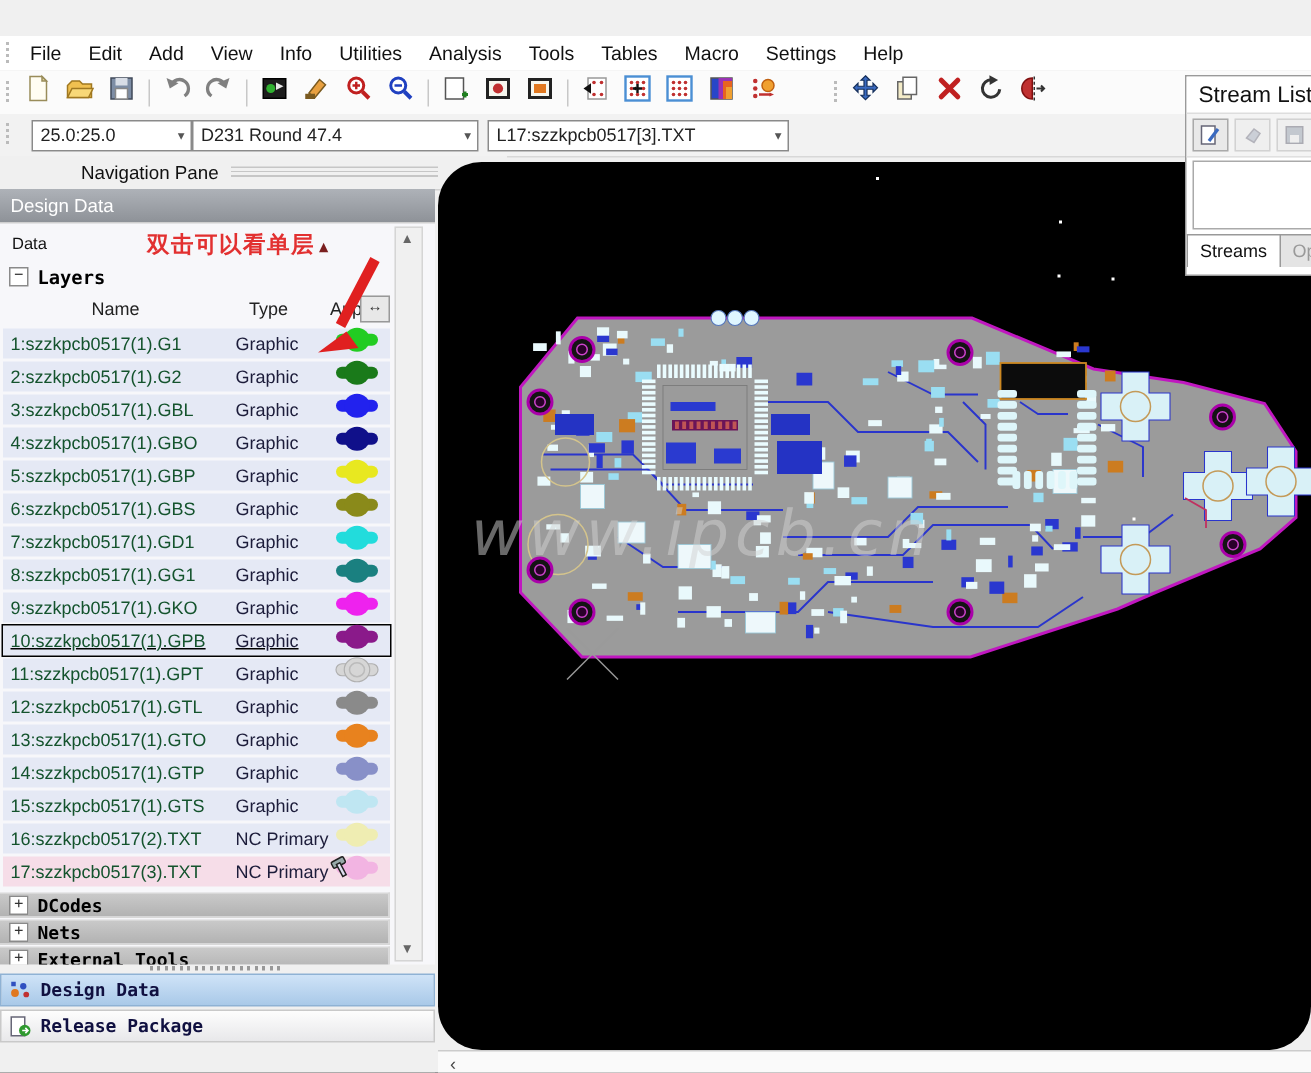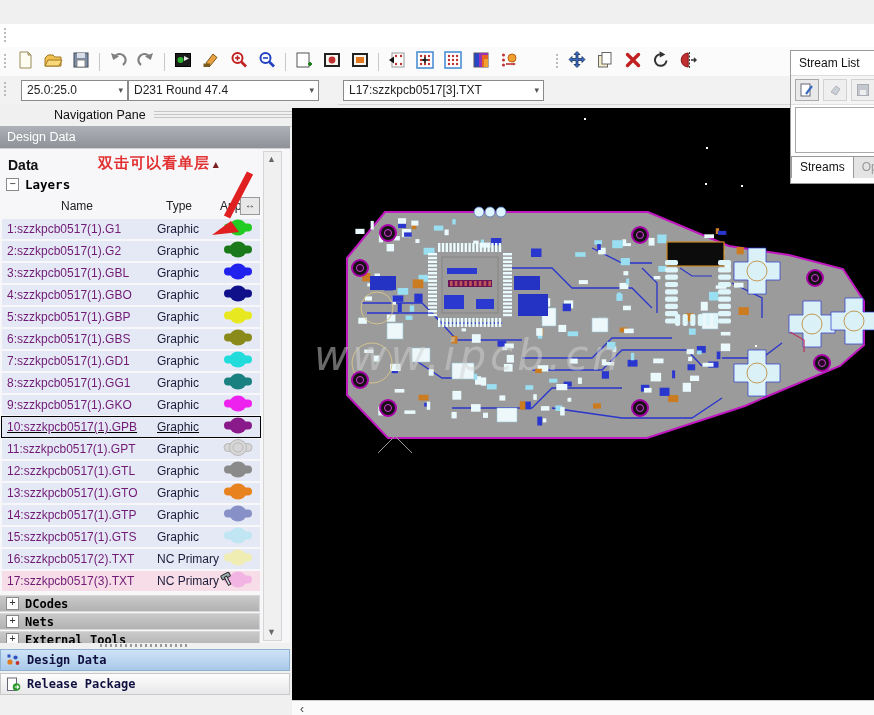--- a/index.html
+++ b/index.html
@@ -33,57 +33,57 @@
   .tb-second{margin-left:32px;display:flex;align-items:center;}
 
   
   .comborow{position:absolute;left:0;top:76px;width:874px;height:28px;background:#f2f2f2;
             display:flex;align-items:center;border-bottom:1px solid #d8d8d8;}
   .combo{height:19px;background:#fff;border:1px solid #8a8a8a;display:flex;align-items:center;
          font-size:12px;color:#222;padding-left:5px;justify-content:space-between;}
   .combo .chev{color:#555;font-size:9px;margin-right:4px;}
   #combo-grid{width:100px;margin-left:10px;}
   #combo-dcode{width:184px;}
-  #combo-layer{width:194px;margin-left:24px;}
+  #combo-layer{width:194px;margin-left:6px;}
 
   
   .leftpanel{position:absolute;left:0;top:104px;width:290px;height:611px;background:#f0f0f0;}
   .navheader{position:absolute;left:0;top:0;width:290px;height:22px;background:#f0f0f0;
              border-bottom:1px solid #d0d0d0;display:flex;align-items:center;font-size:12.5px;color:#111;margin-left:48px;}
   .navheader .label{margin-left:6px;white-space:nowrap;}
   .navgrip{flex:1;height:8px;margin:0 8px;
            background-image:repeating-linear-gradient(#c6c6c6 0 1px,transparent 1px 3px);}
   .navbtn{width:16px;height:16px;display:flex;align-items:center;justify-content:center;
           font-size:11px;color:#333;margin-right:3px;}
   .sectionheader{position:absolute;left:0;top:22px;width:290px;height:22px;
                  background:linear-gradient(#aeb2b8,#8e9298);color:#fff;font-size:12.5px;
                  display:flex;align-items:center;padding-left:0;}
   .sectionheader span{margin-left:7px;}
   .dataarea{position:absolute;left:0;top:44px;width:290px;height:494px;background:#f7f7fa;
             border-top:1px solid #cfcfcf;overflow:hidden;}
-  .data-label{position:absolute;left:8px;top:8px;font-size:14px;font-weight:bold;color:#111;}
+  .data-label{position:absolute;left:8px;top:8px;font-size:11px;font-weight:normal;color:#111;}
   .annotation{position:absolute;left:98px;top:5px;font-size:15px;font-weight:bold;color:#e23030;
               letter-spacing:1px;white-space:nowrap;}
   .annotation .tri{color:#7a1f1f;font-size:11px;margin-left:3px;}
   .layers-node{position:absolute;left:6px;top:28px;display:flex;align-items:center;
                font-family:"DejaVu Sans Mono",monospace;font-weight:bold;font-size:12.5px;color:#000;}
   .expander{width:11px;height:11px;border:1px solid #8a8a8a;background:#fff;margin-right:6px;
             font-size:10px;line-height:9px;text-align:center;color:#333;
             font-family:"DejaVu Sans Mono",monospace;font-weight:normal;}
   .tbl-header{position:absolute;left:2px;top:48px;width:258px;height:20px;font-size:12px;color:#222;}
   .tbl-header .h-name{position:absolute;left:0;width:150px;text-align:center;top:2px;}
   .tbl-header .h-type{position:absolute;left:164px;top:2px;}
   .tbl-header .h-app{position:absolute;left:218px;top:2px;}
   .h-resize{position:absolute;left:238px;top:0;width:18px;height:16px;border:1px solid #999;
             background:#e8e8e8;font-size:10px;text-align:center;line-height:14px;color:#333;}
   .rows{position:absolute;left:2px;top:70px;width:258px;}
   .lrow{position:relative;height:20px;margin-bottom:2px;background:#e5e9f5;display:flex;align-items:center;}
   .lrow.current{background:#f6dde8;}
   .lrow.selected{outline:1.5px solid #000;text-decoration:underline;}
-  .lrow .c-name{width:150px;font-size:12px;color:#701a75;padding-left:5px;white-space:nowrap;overflow:hidden;}
+  .lrow .c-name{width:150px;font-size:12px;color:#14532d;padding-left:5px;white-space:nowrap;overflow:hidden;}
   .lrow .c-type{width:62px;font-size:12px;color:#1c1c3a;white-space:nowrap;}
   .lrow .c-app{width:40px;position:relative;}
   .tree-items{position:absolute;left:0px;top:446px;width:260px;}
   .titem{height:15px;margin-bottom:1px;background:linear-gradient(#c9c9c9,#b2b2b2);
          display:flex;align-items:center;border:1px solid #d8d8d8;border-left:none;}
   .titem .expander{margin-left:6px;}
   .titem .tlabel{font-family:"DejaVu Sans Mono",monospace;font-weight:bold;font-size:12px;color:#000;}
   
   .vscroll{position:absolute;right:8px;top:2px;width:17px;height:488px;background:#f0f0f0;
            border:1px solid #d5d5d5;}
@@ -95,30 +95,30 @@
   .splitter .dots{width:90px;height:3px;
      background-image:repeating-linear-gradient(90deg,#999 0 2px,transparent 2px 5px);}
   .navbuttons{position:absolute;left:0;top:545px;width:290px;}
   .navbtnrow{height:20px;margin-bottom:2px;border:1px solid #c9c9c9;background:linear-gradient(#fdfdfd,#e8e8ea);
              display:flex;align-items:center;}
   .navbtnrow.active{background:linear-gradient(#cfe3f7,#a9c9e8);border-color:#8fb2d4;}
   .navbtnrow .nb-icon{width:15px;height:15px;margin:0 6px 0 5px;}
   .navbtnrow .nb-label{font-family:"DejaVu Sans Mono",monospace;font-weight:bold;font-size:12px;color:#101040;}
 
   
-  .canvas{position:absolute;left:292px;top:108px;width:582px;height:592px;background:#000;}
+  .canvas{position:absolute;left:292px;top:108px;width:582px;height:592px;background:#000;border-radius:29px;}
   .canvas svg{display:block;}
   .hscroll{position:absolute;left:292px;top:700px;width:582px;height:15px;background:#fafafa;
            border-top:1px solid #ccc;display:flex;align-items:center;}
   .harrow{font-size:12px;color:#444;margin-left:8px;line-height:10px;}
 
   
   .streampanel{position:absolute;left:790px;top:50px;width:84px;height:132px;background:#fff;
                border:1px solid #9a9a9a;border-right:none;overflow:hidden;z-index:6;}
-  .sp-title{height:24px;display:flex;align-items:center;font-size:12px;color:#111;
+  .sp-title{height:24px;display:flex;align-items:center;font-size:15px;color:#111;
             border-bottom:1px solid #ddd;background:#fff;}
   .sp-title span{margin-left:8px;white-space:nowrap;}
   .sp-toolbar{height:28px;display:flex;align-items:center;background:#f4f4f4;border-bottom:1px solid #e0e0e0;}
   .sp-btn{width:22px;height:20px;border:1px solid #aaa;background:#e9e9e9;margin-left:4px;
           display:flex;align-items:center;justify-content:center;}
   .sp-btn.disabled{opacity:.45;}
   .sp-list{height:44px;margin:2px 0 0 4px;width:110px;background:#fff;border:1px solid #aaa;}
   .sp-tabs{display:flex;margin-top:3px;}
   .sp-tab{font-size:12px;padding:3px 8px 4px 8px;border:1px solid #999;background:#fff;color:#111;
           border-bottom:none;white-space:nowrap;}
@@ -127,20 +127,34 @@
   .arrow-overlay{position:absolute;left:0;top:0;pointer-events:none;}
 </style>
 </head>
 <body>
 
 <div id="app">
 
 
   <div class="menubar">
     <span class="grip"></span>
+    <div id="menu-items" style="display:flex;">
+        <span class="menu-item">File</span>
+        <span class="menu-item">Edit</span>
+        <span class="menu-item">Add</span>
+        <span class="menu-item">View</span>
+        <span class="menu-item">Info</span>
+        <span class="menu-item">Utilities</span>
+        <span class="menu-item">Analysis</span>
+        <span class="menu-item">Tools</span>
+        <span class="menu-item">Tables</span>
+        <span class="menu-item">Macro</span>
+        <span class="menu-item">Settings</span>
+        <span class="menu-item">Help</span>
+      </div>
   </div>
 
   <div class="toolbar">
     <span class="grip"></span>
     <div id="tb-main" class="tb-group">
         <span class="tb-btn">
           <span><svg width="20" height="20" viewBox="0 0 20 20">
               <path d="M5,2 h8 l3,3 v13 h-11 z" fill="#fffdf2" stroke="#998c5a"></path>
               <path d="M13,2 l3,3 h-3 z" fill="#e6d8a0" stroke="#998c5a"></path>
             </svg></span>

